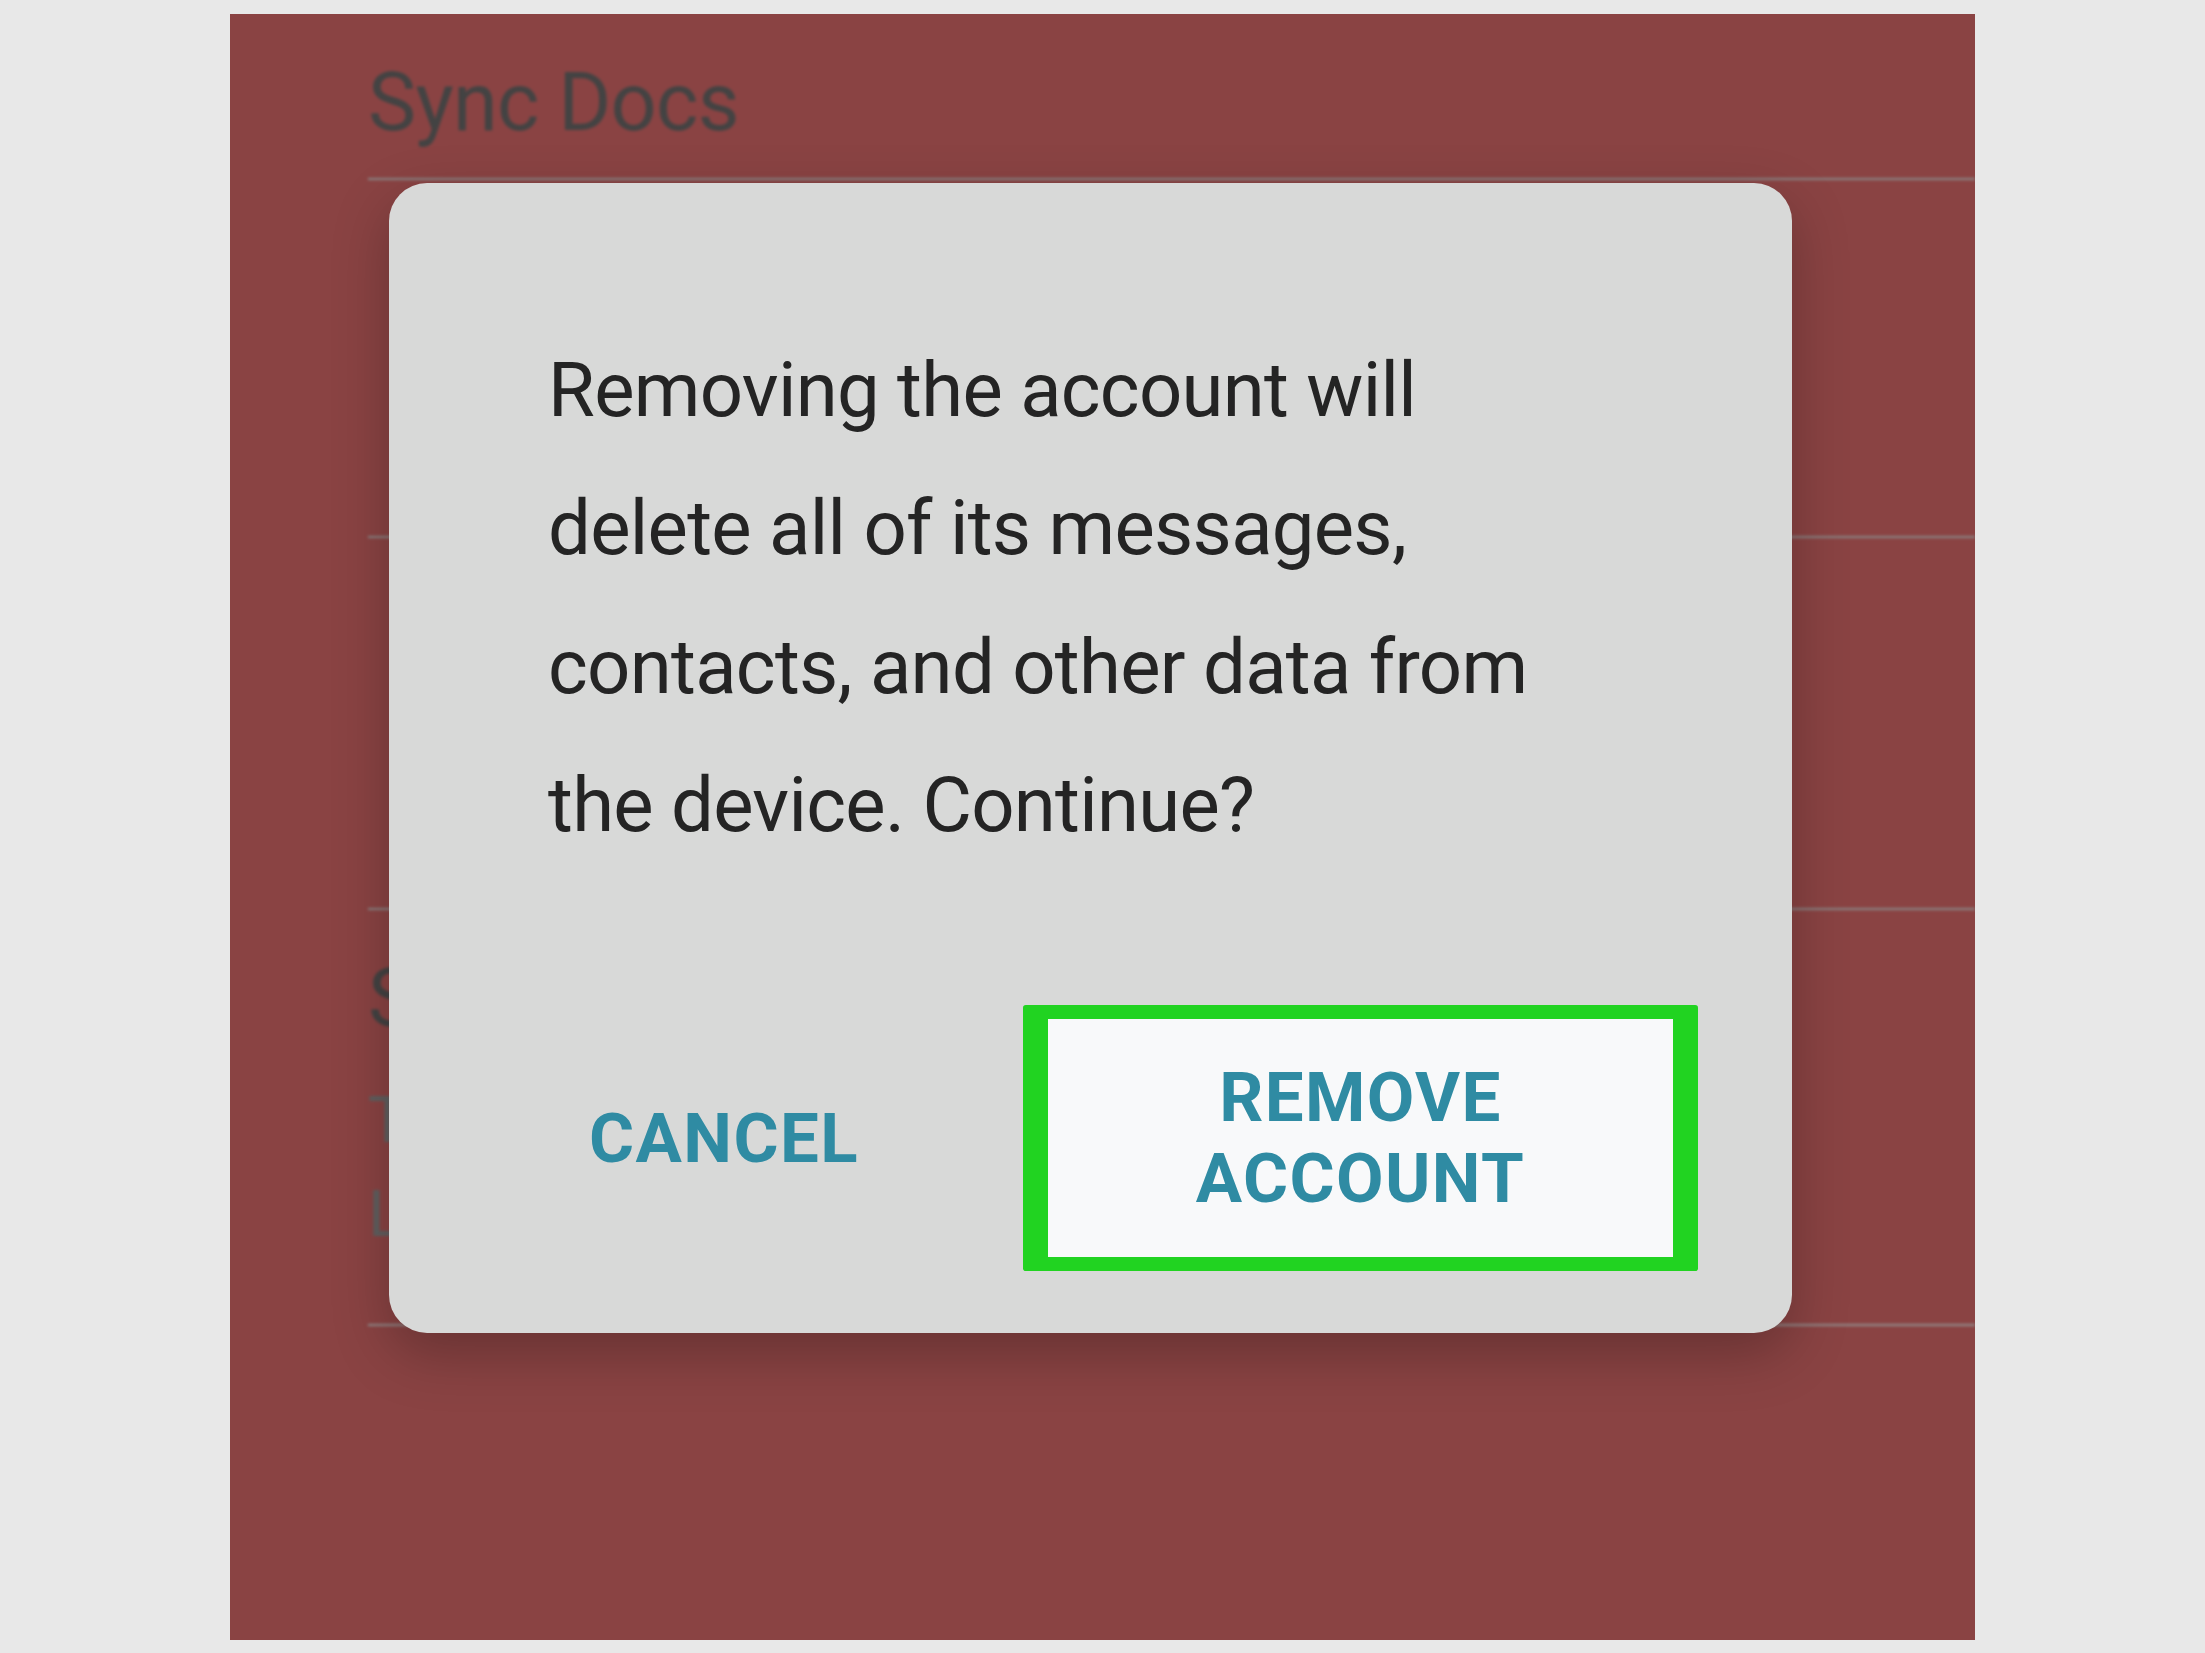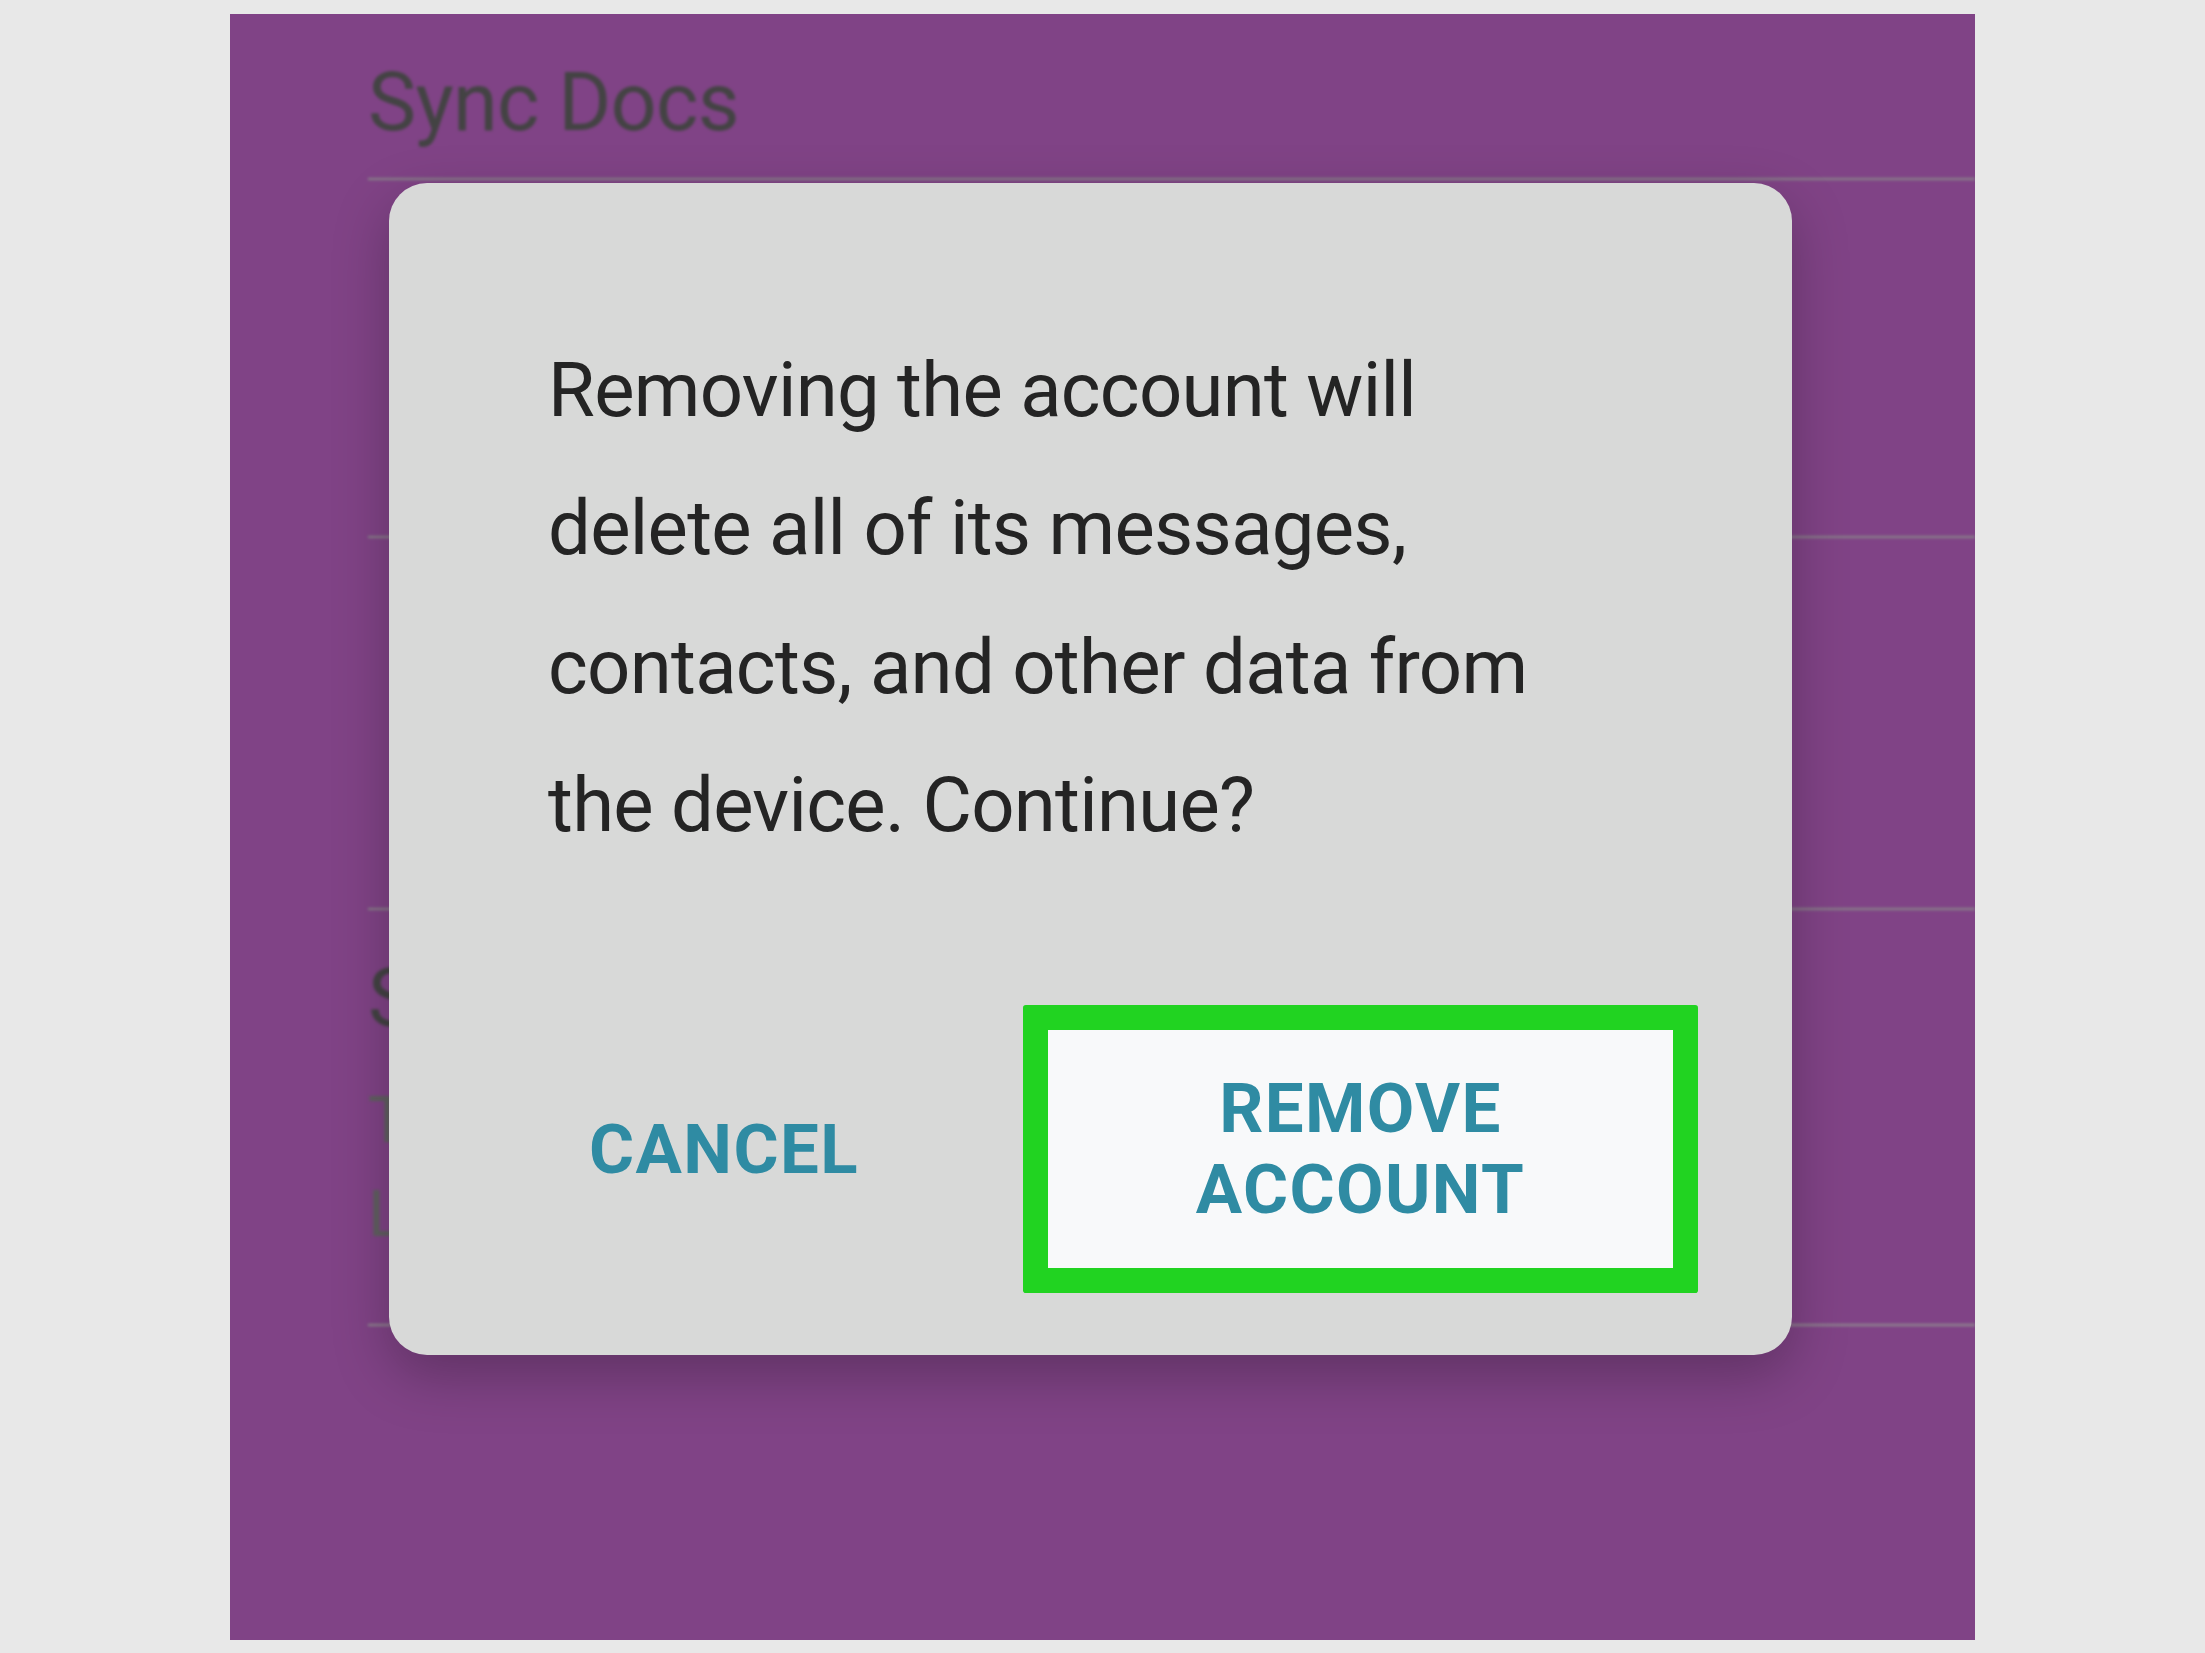--- a/index.html
+++ b/index.html
@@ -22,21 +22,21 @@
     width: 2205px;
     height: 1654px;
     background: #e8e8e8;
     display: flex;
     align-items: center;
     justify-content: center;
   }
   .content-area {
     width: 1745px;
     height: 1626px;
-    background: #a21caf;
+    background: #b91c1c;
     position: relative;
     overflow: hidden;
   }
   
   .scrim {
     position: absolute;
     inset: 0;
     background: rgba(100,100,100,0.55);
   }
   
@@ -111,21 +111,21 @@
     border: none;
     cursor: pointer;
     padding: 27.6px 41px;
     font-family: inherit;
   }
   .btn-cancel {
     margin-right: 107px;
   }
   .highlight-wrap {
     background: #21d321;
-    padding: 25px 25px;
+    padding: 14px 25px;
     border-radius: 2.8px;
     display: inline-flex;
     margin-right: -65px;
   }
   .btn-remove {
     background: #f8f9fa;
     padding: 38px 40px;
     color: #2f8ba3;
   }
 </style>

